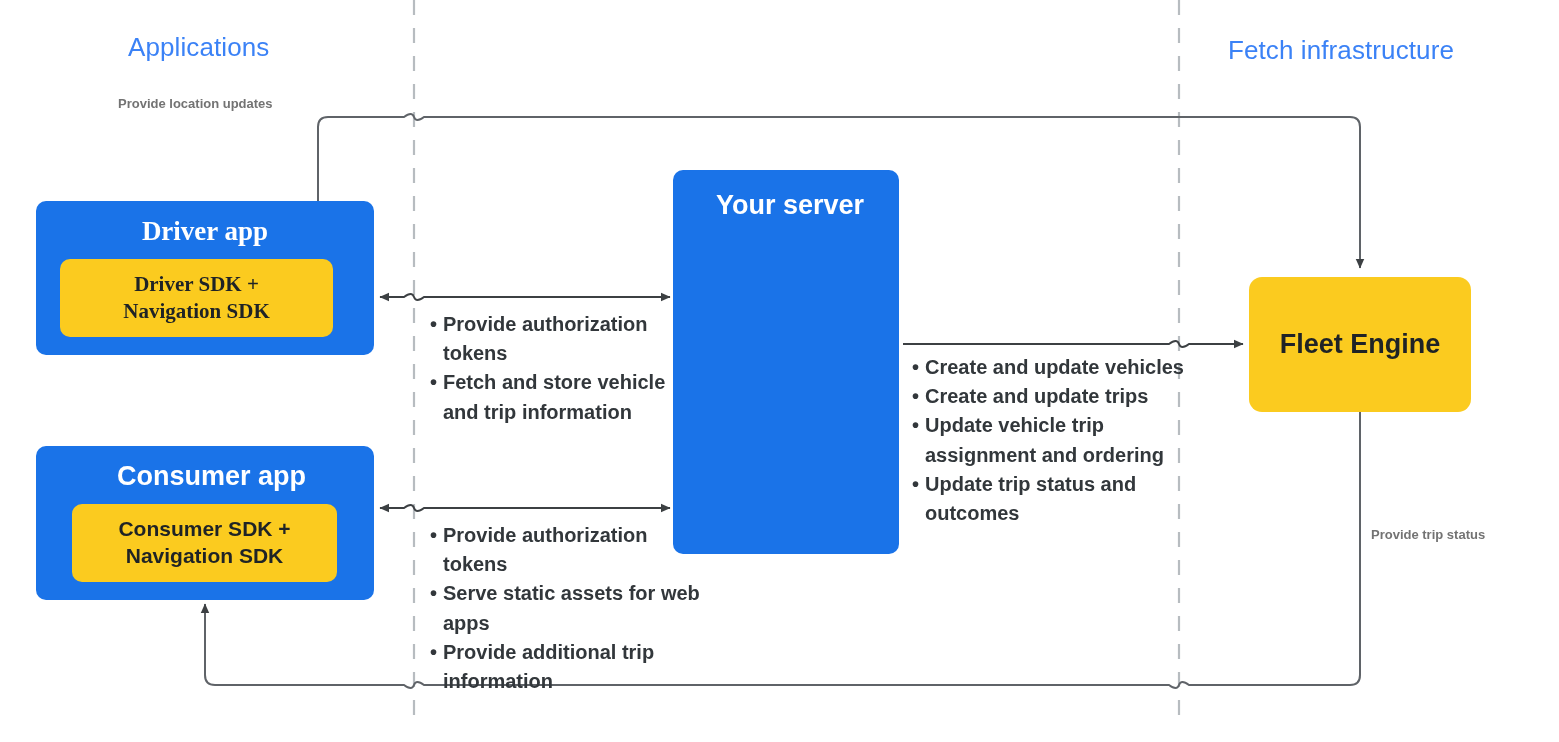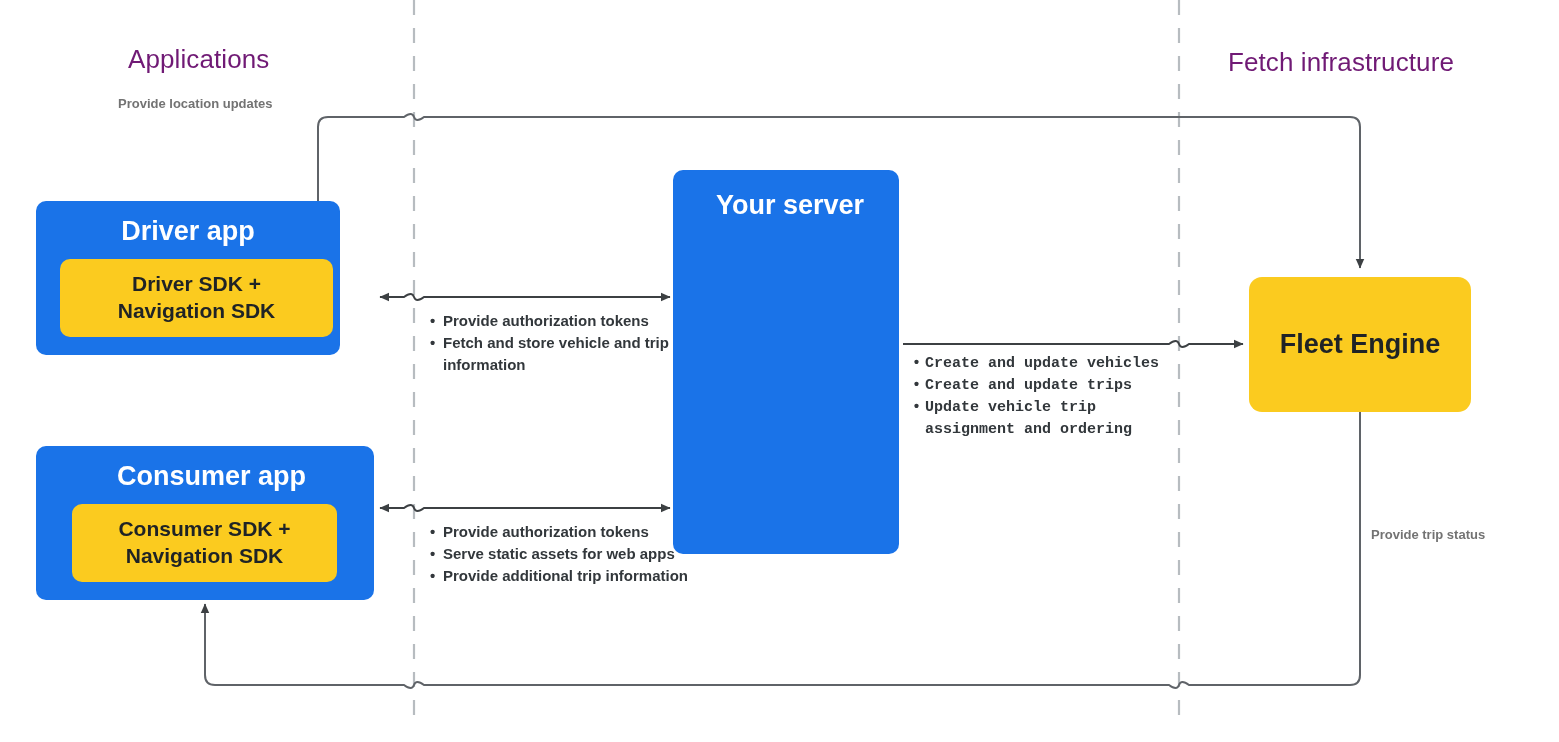--- a/index.html
+++ b/index.html
@@ -14,24 +14,23 @@
     background:#ffffff;
     overflow:hidden;
   }
   #wires{position:absolute;left:0;top:0;width:1559px;height:742px;pointer-events:none;}
 
   
   .zone-title{
     position:absolute;
     font-size:26px;
     font-weight:400;
-    color:#701a75;
+    color:#3b82f6;
     white-space:nowrap;
     letter-spacing:.1px;
-    margin-top:12px;
   }
 
   
   .app-box{
     position:absolute;
     background:#1a73e8;
     border-radius:10px;
     box-sizing:border-box;
   }
   .app-title{
@@ -87,38 +86,38 @@
   
   .edge-label{
     position:absolute;
     font-size:13px;
     font-weight:bold;
     color:#737373;
     white-space:nowrap;
   }
   .bullets{
     position:absolute;
-    font-size:15px;
+    font-size:20px;
     font-weight:bold;
     color:#32373b;
     line-height:1.46;
   }
   .bullets .bl{
     display:block;
     padding-left:13px;
     position:relative;
     max-width:260px;
   }
   .bullets .bl:before{
     content:"\2022";
     position:absolute;
     left:0;
     top:0;
   }
-  .bullets.wide .bl{max-width:268px;font-family:Liberation Mono, monospace;}
+  .bullets.wide .bl{max-width:268px;}
 </style>
 </head>
 <body>
 
 <div id="stage">
 
   <svg id="wires" viewBox="0 0 1559 742" width="1559" height="742" xmlns="http://www.w3.org/2000/svg">
     <defs>
       <marker id="ah" markerWidth="11" markerHeight="11" refX="9.4" refY="5.2" orient="auto" markerUnits="userSpaceOnUse">
         <path d="M0,0.8 L10,5.2 L0,9.6 z" fill="#3c4043"></path>
@@ -144,21 +143,21 @@
 
     <path d="M1360,412 L1360,675 Q1360,685 1350,685 L1189,685
              q-8,-6 -10,0 q-2,6 -10,0
              L424,685 q-8,-6 -10,0 q-2,6 -10,0
              L215,685 Q205,685 205,675 L205,604" fill="none" stroke="#5f6368" stroke-width="2" marker-end="url(#ah)"></path>
   </svg>
 
   <div class="zone-title" style="left:128px;top:32px;">Applications</div>
   <div class="zone-title" style="left:1228px;top:35px;">Fetch infrastructure</div>
 
-  <div class="app-box" style="left:36px;top:201px;width:304px;height:154px;">
+  <div class="app-box" style="left:36px;top:201px;width:338px;height:154px;font-family:Liberation Serif, serif;">
     <div class="app-title" style="top:15px;">Driver app</div>
     <div class="sdk-box" style="left:24px;top:58px;width:273px;height:78px;">Driver SDK +<br>Navigation SDK</div>
   </div>
 
   <div class="app-box" style="left:36px;top:446px;width:338px;height:154px;">
     <div class="app-title" style="top:15px;margin-left:13px;">Consumer app</div>
     <div class="sdk-box" style="left:36px;top:58px;width:265px;height:78px;">Consumer SDK +<br>Navigation SDK</div>
   </div>
 
   <div class="server-box" style="left:673px;top:170px;width:226px;height:384px;">
@@ -179,15 +178,16 @@
   <div class="bullets" style="left:430px;top:521px;">
     <span class="bl">Provide authorization tokens</span>
     <span class="bl">Serve static assets for web apps</span>
     <span class="bl">Provide additional trip information</span>
   </div>
 
   <div class="bullets wide" style="left:912px;top:353px;">
     <span class="bl">Create and update vehicles</span>
     <span class="bl">Create and update trips</span>
     <span class="bl">Update vehicle trip assignment and ordering</span>
+    <span class="bl">Update trip status and outcomes</span>
   </div>
 
 </div>
 
 </body></html>

